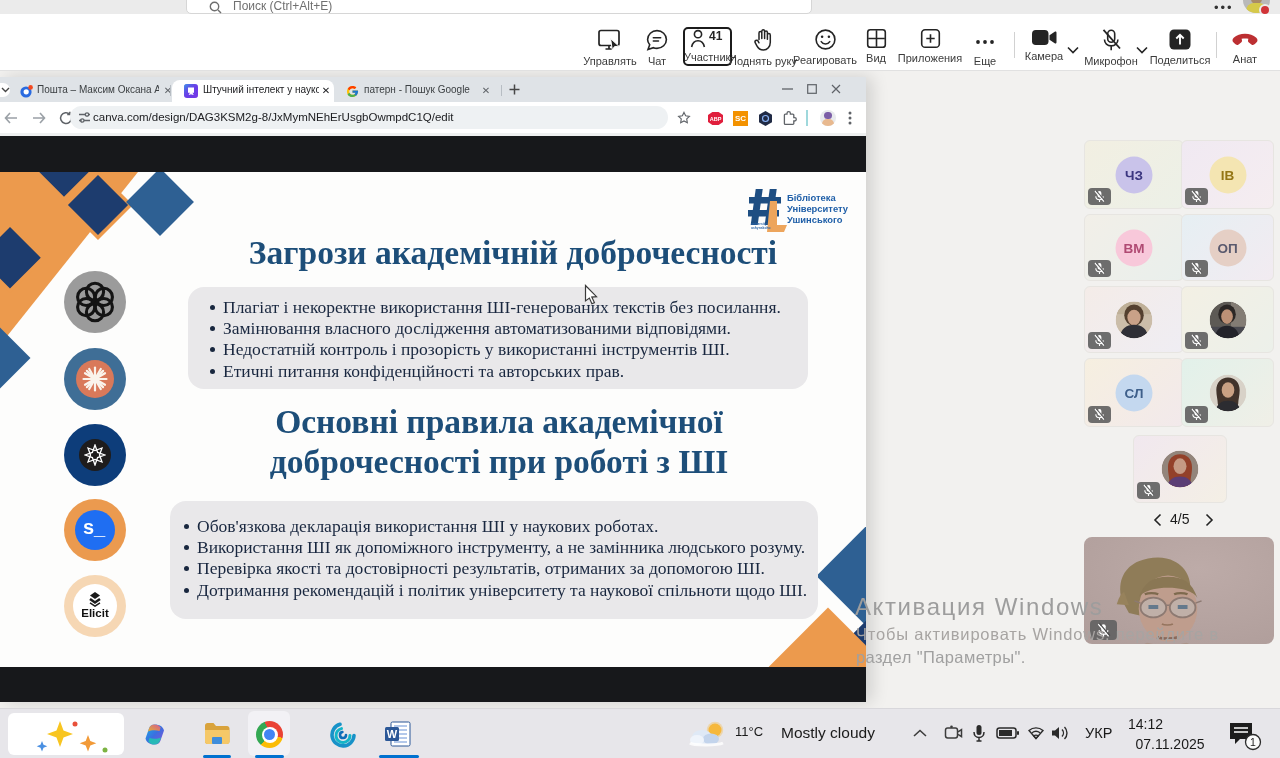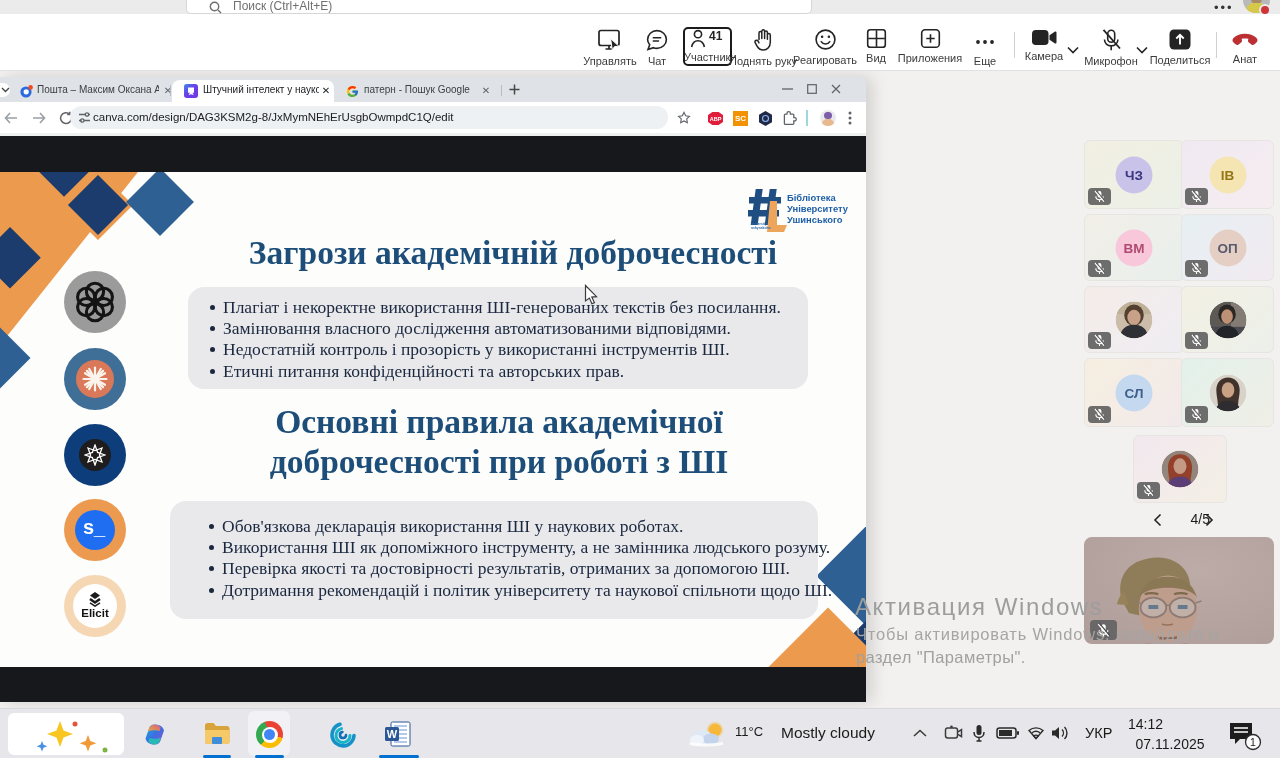--- a/index.html
+++ b/index.html
@@ -249,21 +249,21 @@
       <div class="gbox" style="left:188px;top:115px;width:620px;height:102px">
         <ul style="margin:10px 0 0 35px">
           <li>Плагіат і некоректне використання ШІ-генерованих текстів без посилання.</li>
           <li>Замінювання власного дослідження автоматизованими відповідями.</li>
           <li>Недостатній контроль і прозорість у використанні інструментів ШІ.</li>
           <li>Етичні питання конфіденційності та авторських прав.</li>
         </ul>
       </div>
       <h1 style="left:66px;top:230px">Основні правила академічної<br>доброчесності при роботі з ШІ</h1>
       <div class="gbox" style="left:170px;top:329px;width:648px;height:118px">
-        <ul style="margin:15px 0 0 52px">
+        <ul style="margin:15px 0 0 27px">
           <li>Обов'язкова декларація використання ШІ у наукових роботах.</li>
           <li>Використання ШІ як допоміжного інструменту, а не замінника людського розуму.</li>
           <li>Перевірка якості та достовірності результатів, отриманих за допомогою ШІ.</li>
           <li>Дотримання рекомендацій і політик університету та наукової спільноти щодо ШІ.</li>
         </ul>
       </div>
       <svg class="abs" style="left:584px;top:112px" width="15" height="22" viewBox="0 0 15 22">
           <path d="M1.5 1.5l11 11.2-4.7.4 2.6 5.5-2.5 1.1-2.5-5.6-3.9 2.8z" fill="#fff" stroke="#3a3a3a" stroke-width="1.2"></path>
         </svg>
     </div>
@@ -419,21 +419,21 @@
             <rect x="4.6" y="1" width="3.8" height="6.5" rx="1.9" fill="#fff"></rect>
             <path d="M2.8 6.2c0 2.1 1.6 3.5 3.7 3.5s3.7-1.4 3.7-3.5M6.5 9.9v2" stroke="#fff" stroke-width="1.1" fill="none"></path>
             <path d="M2 1l9 10.5" stroke="#fff" stroke-width="1.2"></path>
             <path d="M3 0.4l9 10.5" stroke="#636363" stroke-width="1.1"></path>
           </svg>
         </div>
     </div>
     <svg class="abs" style="left:1153px;top:442px" width="9" height="14" viewBox="0 0 9 14">
         <path d="M7.5 1.5L2 7l5.5 5.5" fill="none" stroke="#242424" stroke-width="1.6"></path>
       </svg>
-    <div class="abs" style="left:1170px;top:440px;width:40px;text-align:right;font-size:14px;color:#1b1b1b">4/5</div>
+    <div class="abs" style="left:1170px;top:440px;width:40px;text-align:left;font-size:14px;color:#1b1b1b">4/5</div>
     <svg class="abs" style="left:1205px;top:442px" width="9" height="14" viewBox="0 0 9 14">
         <path d="M1.5 1.5L7 7l-5.5 5.5" fill="none" stroke="#242424" stroke-width="1.6"></path>
       </svg>
     <div id="webcam">
       <svg width="190" height="107" viewBox="0 0 190 107">
         <defs>
             <radialGradient id="wall" cx="60%" cy="30%" r="90%">
               <stop offset="0" stop-color="#bdaba8"></stop>
               <stop offset="1" stop-color="#af9d9a"></stop>
             </radialGradient>

